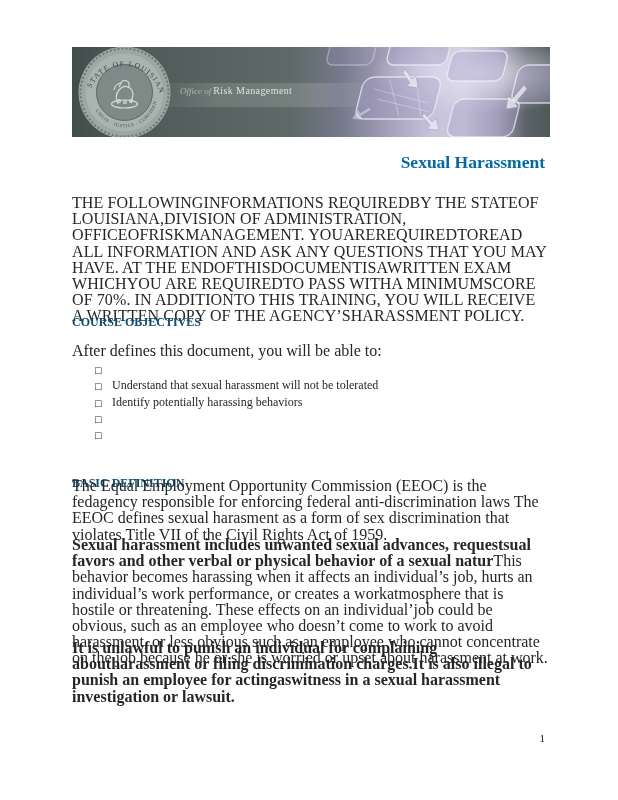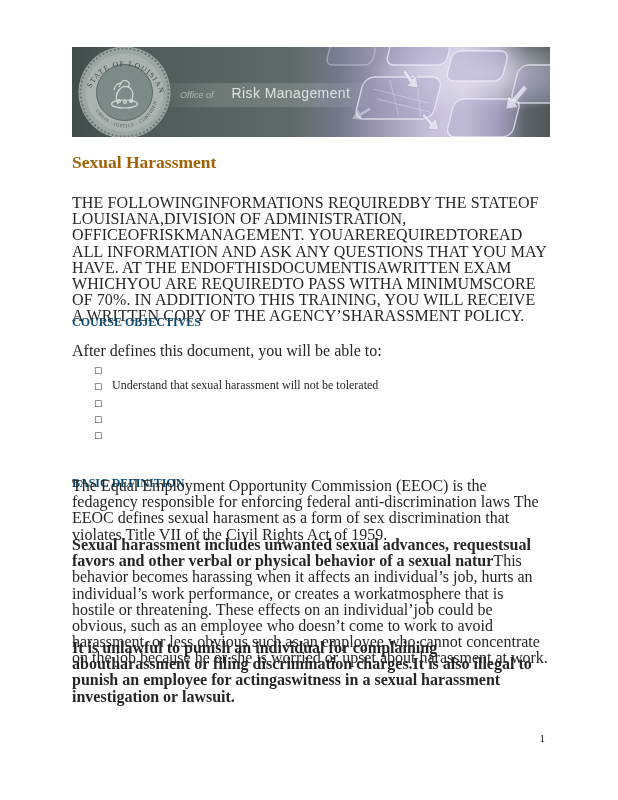--- a/index.html
+++ b/index.html
@@ -17,32 +17,32 @@
       #75788b 56%, #a39fb8 66%, #c7c2da 75%, #cfcade 82%,
       #a5a0b9 89%, #5c6268 95%, #4e5a57 100%);
     overflow:hidden;
   }
   .banner-band{
     position:absolute;left:92px;top:36px;width:205px;height:24px;
     background:linear-gradient(90deg, rgba(255,255,255,0.04), rgba(255,255,255,0.14) 25%, rgba(255,255,255,0.14) 75%, rgba(255,255,255,0.02));
   }
   .seal{position:absolute;left:4px;top:-3px;}
   .banner-text{
-    position:absolute;left:108px;top:38px;display:flex;align-items:baseline;gap:18px;
-    font-family:Liberation Sans, sans-serif;
+    position:absolute;left:108px;top:38px;display:flex;align-items:baseline;gap:2px;
+    font-family:Liberation Serif, serif;
     text-align:center;
   }
   .office-prefix{font-style:italic;font-size:9px;color:#aeb8b4;}
-  .office-title{font-size:14px;color:#dde2df;letter-spacing:0.4px;}
+  .office-title{font-size:10px;color:#dde2df;letter-spacing:0.4px;}
   .flowchart{position:absolute;left:0;top:0;}
 
   
   .doc-title{
     position:absolute;left:72px;top:152px;width:473px;margin:0;
-    text-align:left;font-size:17.5px;font-weight:bold;color:#a16207;
+    text-align:right;font-size:17.5px;font-weight:bold;color:#0369a1;
   }
   .content{position:absolute;left:72px;top:0;width:476px;}
   p{margin:0;font-size:16px;line-height:16.2px;}
   .p-intro{position:absolute;top:195px;width:476px;letter-spacing:0.1px;}
   .h-sec{position:absolute;margin:0;font-size:12px;font-weight:bold;color:#0c4a6e;}
   .h-objectives{top:315px;}
   .p-obj-intro{position:absolute;top:343px;width:476px;}
   ul.objectives{
     position:absolute;top:361px;left:22px;margin:0;padding:0;list-style:none;width:450px;
   }
@@ -139,20 +139,21 @@
     <ul class="objectives">
         <li>
         <span class="bullet">□</span>
       </li>
         <li>
         <span class="bullet">□</span>
         <span>Understand that sexual harassment will not be tolerated</span>
       </li>
         <li>
         <span class="bullet">□</span>
+        <span>Identify potentially harassing behaviors</span>
       </li>
         <li>
         <span class="bullet">□</span>
       </li>
         <li>
         <span class="bullet">□</span>
       </li>
       </ul>
 
     <h2 class="h-sec h-basic">BASIC DEFINITION</h2>

